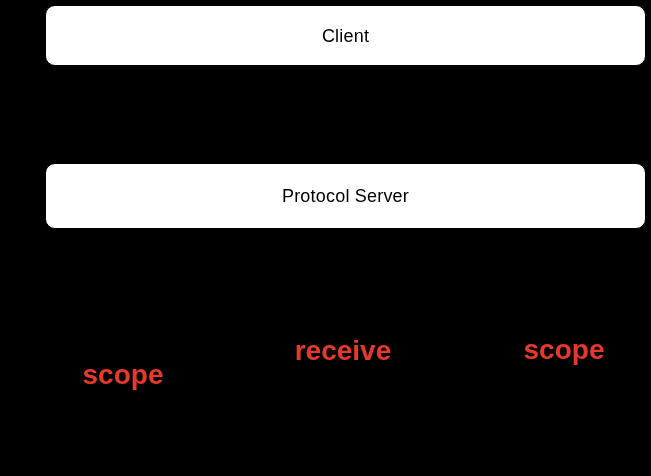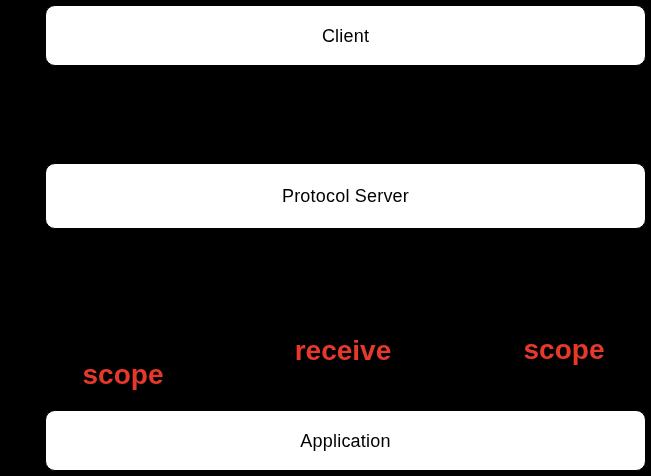--- a/index.html
+++ b/index.html
@@ -52,23 +52,20 @@
 <div class="canvas">
 
   <div class="node node-protocol">
     <span class="node-label">Protocol Server</span>
   </div>
 
   <div class="node node-client">
     <span class="node-label">Client</span>
   </div>
 
-  <div class="node node-application">
-    <span class="node-label">Application</span>
-  </div>
 
   <span class="annotation anno-receive">receive</span>
 
   <span class="annotation anno-send">scope</span>
 
   <span class="annotation anno-scope">scope</span>
 
 </div>
 
 </body></html>

